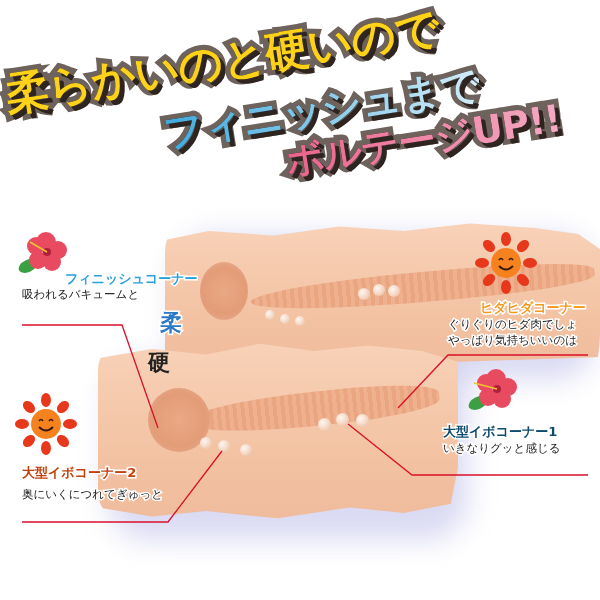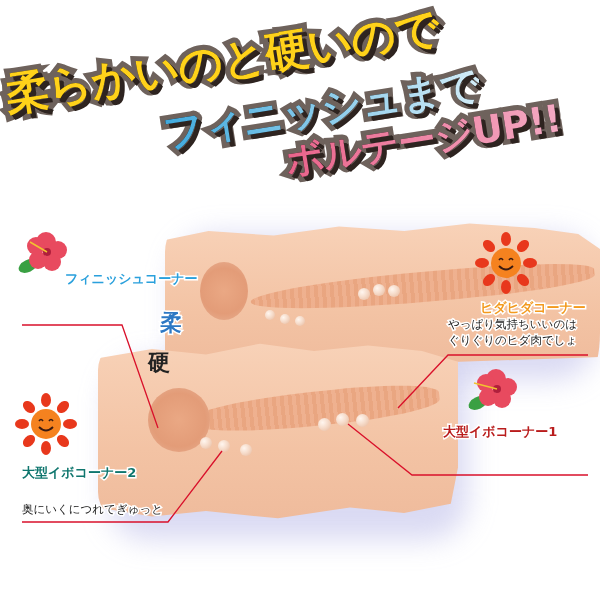--- a/index.html
+++ b/index.html
@@ -140,70 +140,72 @@
       <circle cx="48" cy="22" r="9"></circle>
       <circle cx="42" cy="34" r="9"></circle>
       <circle cx="28" cy="32" r="9"></circle>
       <circle cx="26" cy="18" r="9"></circle>
   </g>
   <circle cx="37" cy="24" r="4" fill="#b01f3c"></circle>
   <line x1="37" y1="24" x2="20" y2="14" stroke="#f2c230" stroke-width="1.5"></line>
 </svg>
 <div class="annot-title" style="left:22px;top:270px;color:#2aa0dc;margin-left:43px;">フィニッシュコーナー</div>
 <div class="annot-body" style="left:22px;top:286px;">
+  <div>吸われるバキュームと</div>
 </div>
 
 <svg class="icon" style="left:475px;top:232px;" width="62" height="62" viewBox="0 0 62 62">
   <g fill="#e8381c">
     <ellipse cx="31" cy="7" rx="5" ry="7"></ellipse>
       <ellipse cx="31" cy="55" rx="5" ry="7"></ellipse>
     <ellipse cx="7" cy="31" rx="7" ry="5"></ellipse>
       <ellipse cx="55" cy="31" rx="7" ry="5"></ellipse>
     <ellipse cx="14" cy="14" rx="5" ry="7" transform="rotate(-45 14 14)"></ellipse>
       <ellipse cx="48" cy="14" rx="5" ry="7" transform="rotate(45 48 14)"></ellipse>
     <ellipse cx="14" cy="48" rx="5" ry="7" transform="rotate(45 14 48)"></ellipse>
       <ellipse cx="48" cy="48" rx="5" ry="7" transform="rotate(-45 48 48)"></ellipse>
   </g>
   <circle cx="31" cy="31" r="15" fill="#f5821f"></circle>
   <path d="M24 28 q2 -3 4 0 M34 28 q2 -3 4 0" stroke="#3a1a10" stroke-width="1.6" fill="none"></path>
   <path d="M24 34 q7 7 14 0" stroke="#3a1a10" stroke-width="1.8" fill="none"></path>
 </svg>
 <div class="annot-title" style="left:448px;top:299px;color:#f39a1e;padding-left:32px;">ヒダヒダコーナー</div>
 <div class="annot-body" style="left:448px;top:316px;">
+  <div>ぐりぐりのヒダ肉でしょ</div>
   <div>やっぱり気持ちいいのは</div>
-  <div>ぐりぐりのヒダ肉でしょ</div>
 </div>
 
 <svg class="icon" style="left:462px;top:365px;" width="60" height="50" viewBox="0 0 60 50">
   <ellipse cx="16" cy="38" rx="10" ry="6" fill="#3aa043" transform="rotate(-25 16 38)"></ellipse>
   <g fill="#e84a5f">
     <circle cx="34" cy="14" r="10"></circle>
       <circle cx="46" cy="22" r="9"></circle>
       <circle cx="40" cy="34" r="9"></circle>
       <circle cx="26" cy="32" r="9"></circle>
       <circle cx="24" cy="18" r="9"></circle>
   </g>
   <circle cx="35" cy="24" r="4" fill="#b01f3c"></circle>
   <line x1="35" y1="24" x2="12" y2="18" stroke="#f2c230" stroke-width="1.5"></line>
 </svg>
-<div class="annot-title" style="left:443px;top:423px;color:#b91c1c;">大型イボコーナー1</div>
+<div class="annot-title" style="left:443px;top:423px;color:#0c4a6e;">大型イボコーナー1</div>
 <div class="annot-body" style="left:443px;top:440px;">
+  <div>いきなりグッと感じる</div>
 </div>
 
 <svg class="icon" style="left:15px;top:393px;" width="62" height="62" viewBox="0 0 62 62">
   <g fill="#e8381c">
     <ellipse cx="31" cy="7" rx="5" ry="7"></ellipse>
       <ellipse cx="31" cy="55" rx="5" ry="7"></ellipse>
     <ellipse cx="7" cy="31" rx="7" ry="5"></ellipse>
       <ellipse cx="55" cy="31" rx="7" ry="5"></ellipse>
     <ellipse cx="14" cy="14" rx="5" ry="7" transform="rotate(-45 14 14)"></ellipse>
       <ellipse cx="48" cy="14" rx="5" ry="7" transform="rotate(45 48 14)"></ellipse>
     <ellipse cx="14" cy="48" rx="5" ry="7" transform="rotate(45 14 48)"></ellipse>
       <ellipse cx="48" cy="48" rx="5" ry="7" transform="rotate(-45 48 48)"></ellipse>
   </g>
   <circle cx="31" cy="31" r="15" fill="#f5821f"></circle>
   <path d="M24 28 q2 -3 4 0 M34 28 q2 -3 4 0" stroke="#3a1a10" stroke-width="1.6" fill="none"></path>
   <path d="M24 34 q7 7 14 0" stroke="#3a1a10" stroke-width="1.8" fill="none"></path>
 </svg>
-<div class="annot-title" style="left:22px;top:464px;color:#0f766e;">大型イボコーナー2</div>
-<div class="annot-body" style="left:22px;top:501px;">
+<div class="annot-title" style="left:22px;top:464px;color:#c2410c;">大型イボコーナー2</div>
+<div class="annot-body" style="left:22px;top:486px;">
   <div>奥にいくにつれてぎゅっと</div>
 </div>
 
 </body></html>

